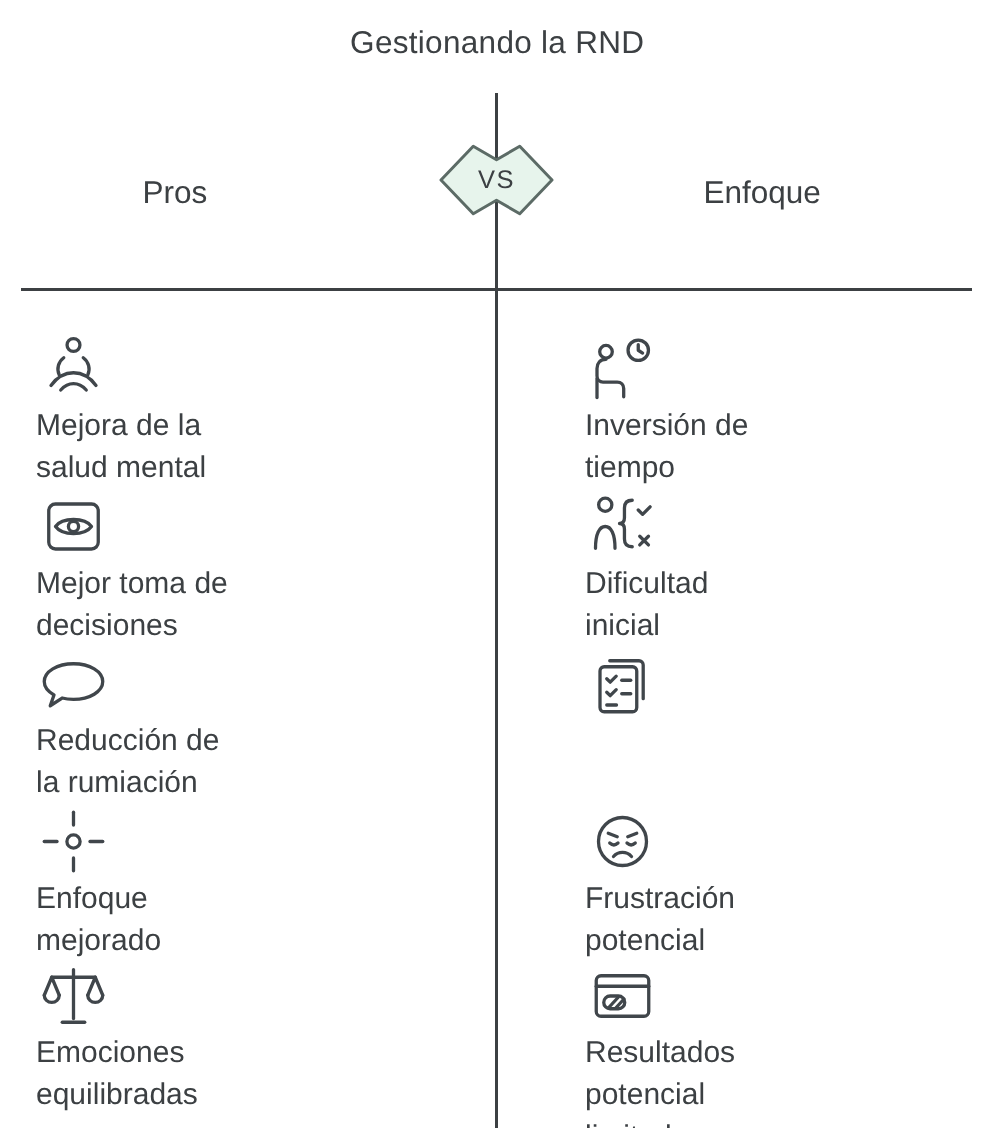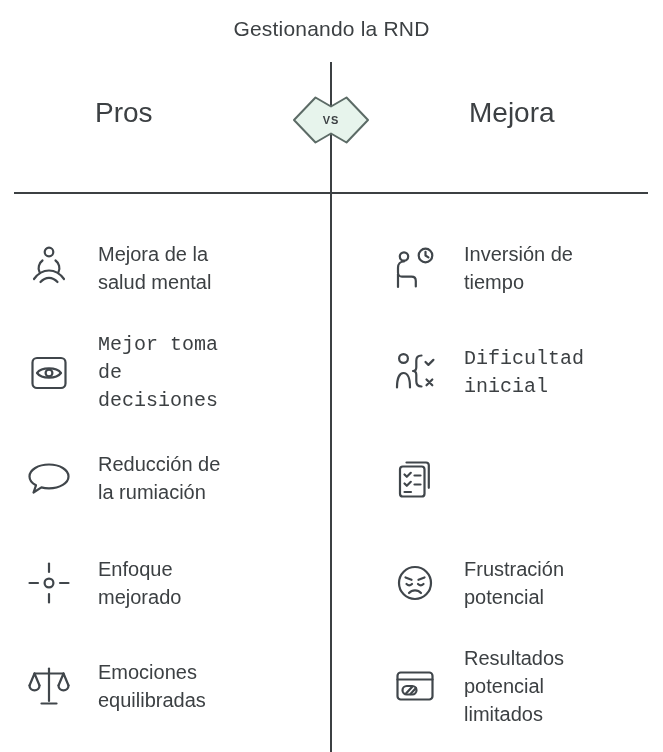--- a/index.html
+++ b/index.html
@@ -23,34 +23,34 @@
     text-align:center;font-size:21px;letter-spacing:.2px;
   }
   .vline{
     position:absolute;left:330px;top:62px;width:2px;height:690px;
     background:var(--divider);
   }
   .hline{
     position:absolute;left:14px;top:192px;width:634px;height:2px;
     background:var(--divider);
   }
-  .col-header{position:absolute;top:97px;font-size:28px;text-align:center;}
+  .col-header{position:absolute;top:117px;font-size:21px;text-align:center;}
   .pros-header{left:95px;}
   .contras-header{left:469px;}
   .vs-badge{position:absolute;left:291px;top:92px;width:80px;height:56px;}
   .badge-svg{display:block;fill:var(--badge-fill);stroke:var(--badge-stroke);stroke-width:2;stroke-linejoin:round;}
   .vs-text{
     position:absolute;inset:0;display:flex;align-items:center;justify-content:center;
-    font-size:11px;font-weight:bold;letter-spacing:1px;color:var(--text);
-  }
-  .item{position:absolute;display:flex;align-items:center;height:92px;}
+    font-size:17px;font-weight:normal;letter-spacing:1px;color:var(--text);
+  }
+  .item{position:absolute;display:flex;align-items:flex-start;height:92px;flex-direction:column;}
   .pros-col .item{left:24px;}
   .contras-col .item{left:390px;}
   .column .item:nth-child(1){top:222px;}
-  .column .item:nth-child(2){top:327px;font-family:Liberation Mono, monospace;}
+  .column .item:nth-child(2){top:327px;}
   .column .item:nth-child(3){top:432px;}
   .column .item:nth-child(4){top:537px;}
   .column .item:nth-child(5){top:640px;}
   .icon{width:50px;flex:none;display:flex;justify-content:center;margin-right:24px;}
   .icon-svg{
     display:block;
     stroke:var(--icon-stroke);fill:none;
     stroke-width:2.2;stroke-linecap:round;stroke-linejoin:round;
   }
   .label{font-size:20px;line-height:28px;}
@@ -60,21 +60,21 @@
 </head>
 <body>
 
 <div class="canvas">
 
   <div class="title">Gestionando la RND</div>
 
   <div class="vline"></div>
 
   <div class="col-header pros-header">Pros</div>
-  <div class="col-header contras-header">Mejora</div>
+  <div class="col-header contras-header">Enfoque</div>
 
   <div class="vs-badge">
     <svg class="badge-svg" width="80" height="56" viewBox="0 0 80 56">
       <polygon points="3,28 24.5,5.5 40,14.5 55.5,5.5 77,28 55.5,50.5 40,41.5 24.5,50.5"></polygon>
     </svg>
     <span class="vs-text">VS</span>
   </div>
 
   <div class="hline"></div>
 

